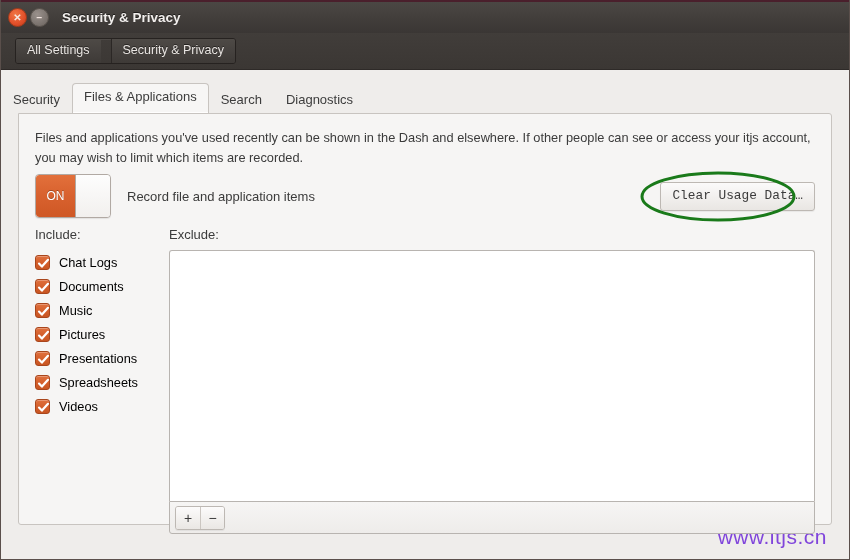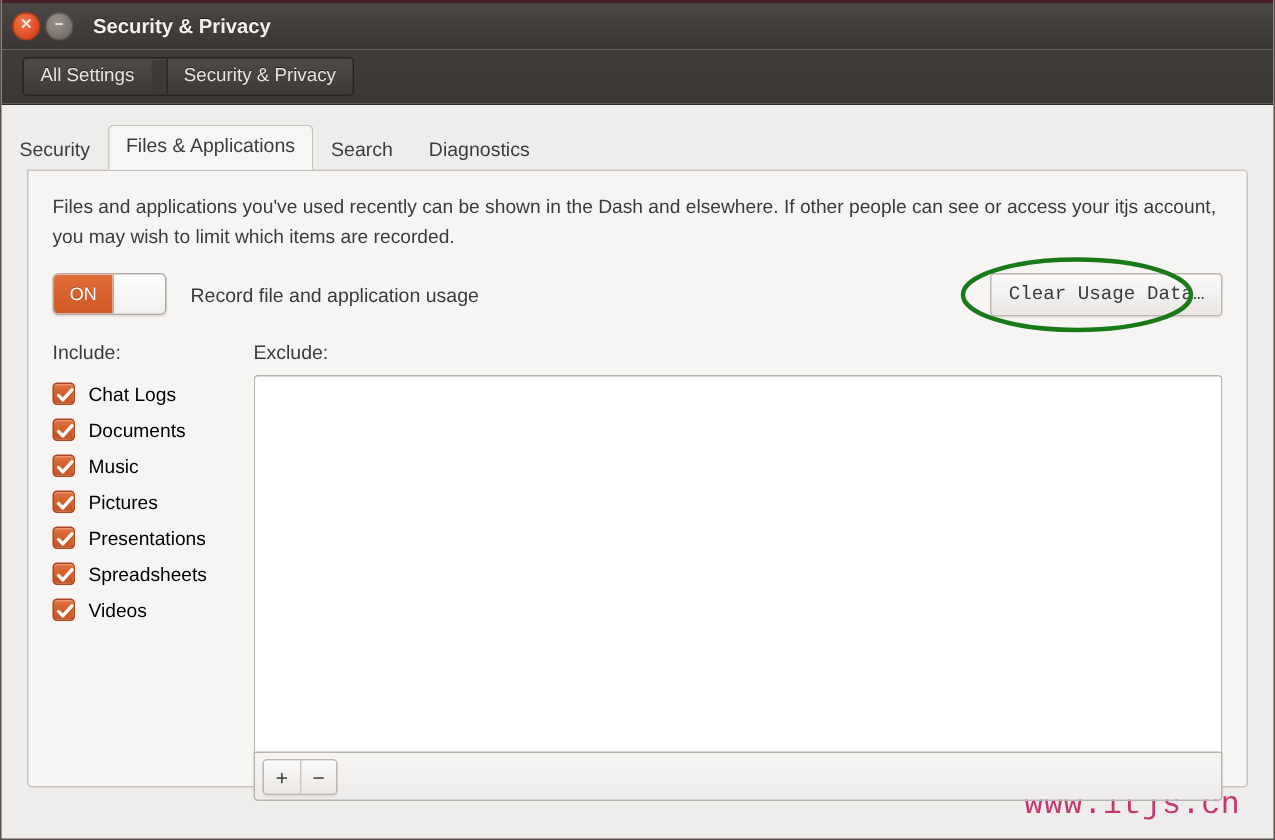--- a/index.html
+++ b/index.html
@@ -138,21 +138,21 @@
   }
 
   
   #togglerow {
     display: flex;
     align-items: center;
     height: 30px;
     position: relative;
   }
   #switch {
-    width: 76px; height: 28px;
+    width: 76px; height: 44px;
     border: 1px solid #b1a9a3;
     border-radius: 4px;
     display: flex;
     overflow: hidden;
     background: #fff;
     box-shadow: 0 1px 1px rgba(0,0,0,.08);
   }
   #switch .on {
     flex: 0 0 39px;
     background: linear-gradient(to bottom, #e2703b 0%, #d8612e 50%, #cf5825 100%);
@@ -272,22 +272,22 @@
     position: absolute;
     right: 12px; bottom: 8px;
     width: 160px; height: 76px;
     pointer-events: none;
     opacity: .62;
   }
   #wm-url {
     position: absolute;
     right: 22px; bottom: 10px;
     font-size: 21px;
-    color: #be185d;
-    font-family: Liberation Mono, monospace;
+    color: #6d28d9;
+    font-family: Liberation Sans, sans-serif;
     letter-spacing: .5px;
     pointer-events: none;
     opacity: .85;
   }
 </style>
 </head>
 <body>
 
 <div id="window">
 
@@ -317,21 +317,21 @@
 
   <div id="panel">
 
     <div id="desc">Files and applications you've used recently can be shown in the Dash and elsewhere. If other people can see or access your itjs account, you may wish to limit which items are recorded.</div>
 
     <div id="togglerow">
       <div id="switch">
         <div class="on">ON</div>
         <div class="knob"></div>
       </div>
-      <div id="togglelabel">Record file and application usage</div>
+      <div id="togglelabel">Record file and application items</div>
 
       <div id="cleardata-wrap">
         <svg id="highlight-ellipse" viewBox="0 0 160 53">
           <ellipse cx="80" cy="26.5" rx="76" ry="23.5" fill="none" stroke="#1a7a1a" stroke-width="3"></ellipse>
         </svg>
         <div id="cleardata">Clear Usage Data…</div>
       </div>
     </div>
 
     <div id="cols">

